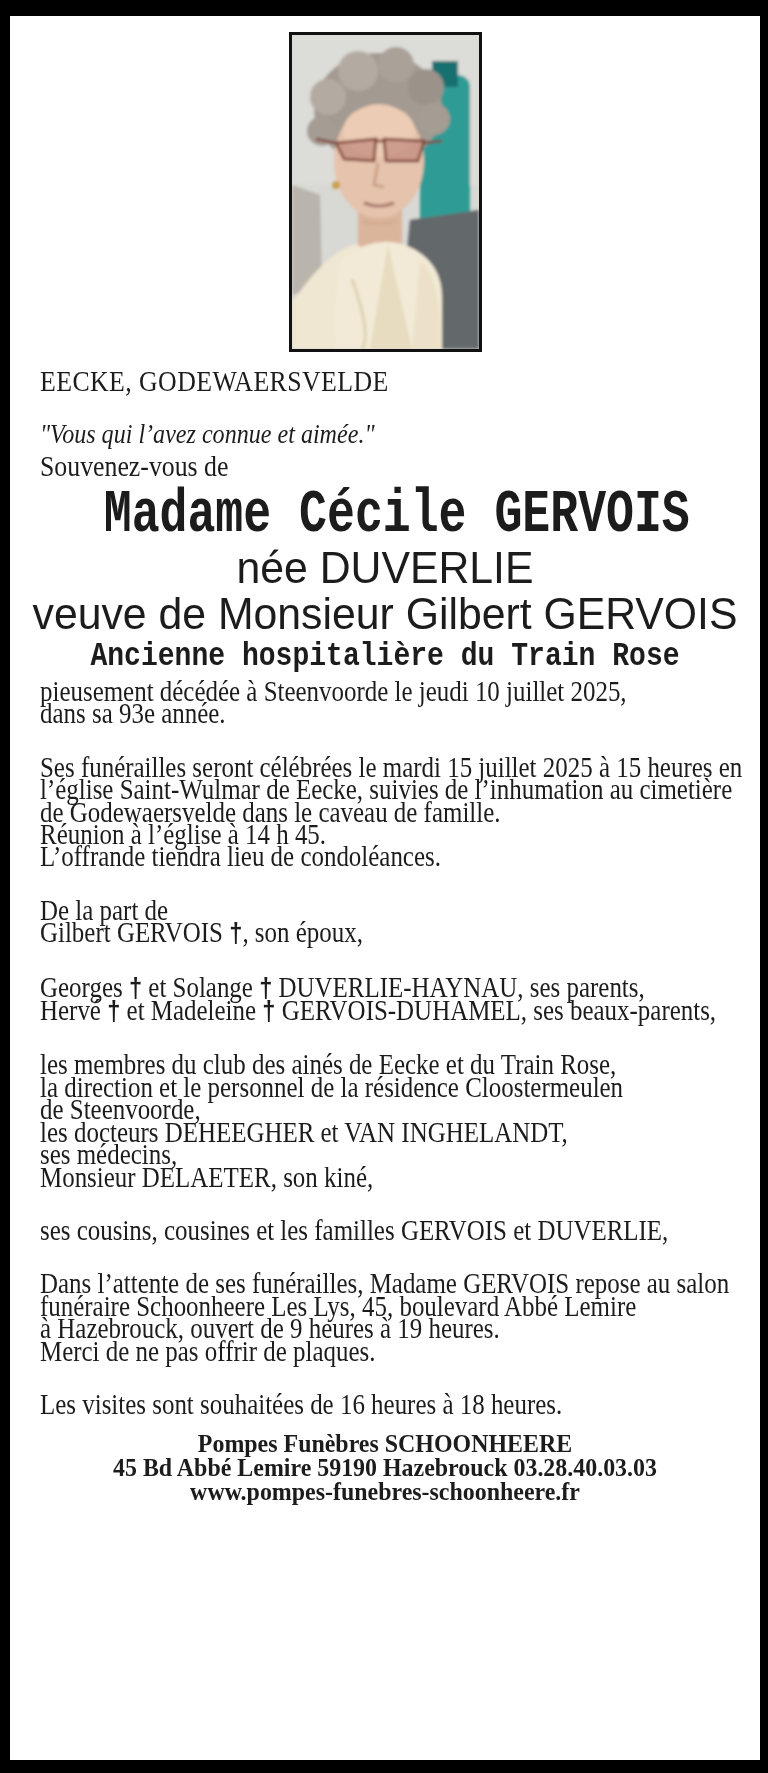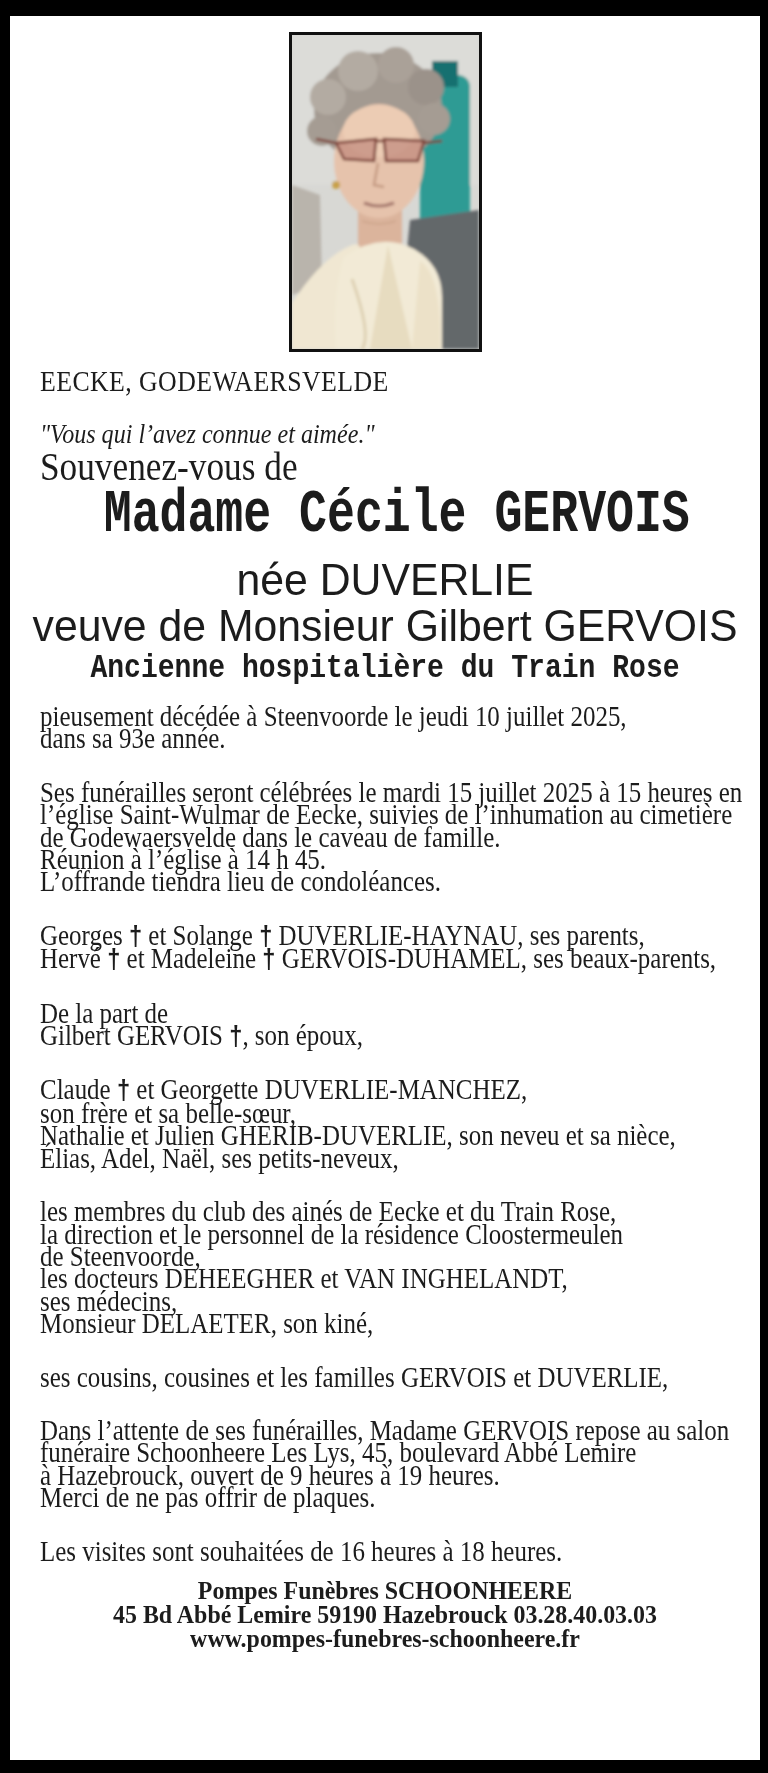--- a/index.html
+++ b/index.html
@@ -36,46 +36,46 @@
     margin:12px 0 0 30px;
     font-size:30px;line-height:34px;font-weight:400;
     letter-spacing:.5px;
   }
   .quote{
     margin:19px 0 0 30px;
     font-size:28px;line-height:34px;font-style:italic;
   }
   .intro{
     margin:0 0 0 30px;
-    font-size:41px;line-height:30px;
+    font-size:30px;line-height:30px;
   }
   
   .name{
     margin-top:4px;
     font-family:Liberation Mono, monospace;
     font-weight:700;font-size:62px;line-height:60px;
     text-align:center;
   }
   .name .cond-c{transform:scaleX(.75);}
   .maiden,.widow{
     font-family:"Liberation Sans",sans-serif;
     font-weight:400;font-size:45px;line-height:46px;
     text-align:center;
   }
-  .maiden{margin-top:12px;}
+  .maiden{margin-top:0;}
   .maiden .cond-c,.widow .cond-c{transform:scaleX(.95);}
   .distinction{
     margin-top:2px;
     font-family:Liberation Mono, monospace;
     font-weight:700;font-size:33px;line-height:36px;
     text-align:center;
   }
   .distinction .cond-c{transform:scaleX(.85);}
   
-  .body-text{margin:18px 0 0 30px;}
+  .body-text{margin:5px 0 0 30px;}
   .para{margin:31px 0 0 0;}
   .para:first-child{margin-top:0;}
   .bline{
     font-size:29px;line-height:22.4px;
     transform:scaleX(.86);transform-origin:0 50%;
     white-space:nowrap;
   }
   .cross{
     font-family:"Liberation Sans",sans-serif;
     font-weight:700;font-size:.95em;
@@ -179,32 +179,26 @@
         <div class="bline">dans sa 93e année.</div>
       </div>
       <div class="para">
         <div class="bline">Ses funérailles seront célébrées le mardi 15 juillet 2025 à 15 heures en</div>
         <div class="bline">l’église Saint-Wulmar de Eecke, suivies de l’inhumation au cimetière</div>
         <div class="bline">de Godewaersvelde dans le caveau de famille.</div>
         <div class="bline">Réunion à l’église à 14 h 45.</div>
         <div class="bline">L’offrande tiendra lieu de condoléances.</div>
       </div>
       <div class="para">
+        <div class="bline">De la part de</div>
+        <div class="bline">Gilbert GERVOIS <span class="cross">†</span>, son époux,</div>
+      </div>
+      <div class="para">
         <div class="bline">Georges <span class="cross">†</span> et Solange <span class="cross">†</span> DUVERLIE-HAYNAU, ses parents,</div>
         <div class="bline">Hervé <span class="cross">†</span> et Madeleine <span class="cross">†</span> GERVOIS-DUHAMEL, ses beaux-parents,</div>
-      </div>
-      <div class="para">
-        <div class="bline">De la part de</div>
-        <div class="bline">Gilbert GERVOIS <span class="cross">†</span>, son époux,</div>
-      </div>
-      <div class="para">
-        <div class="bline">Claude <span class="cross">†</span> et Georgette DUVERLIE-MANCHEZ,</div>
-        <div class="bline">son frère et sa belle-sœur,</div>
-        <div class="bline">Nathalie et Julien GHERIB-DUVERLIE, son neveu et  sa nièce,</div>
-        <div class="bline">Élias, Adel, Naël, ses petits-neveux,</div>
       </div>
       <div class="para">
         <div class="bline">les membres du club des ainés de Eecke et du Train Rose,</div>
         <div class="bline">la direction et le personnel de la résidence Cloostermeulen</div>
         <div class="bline">de Steenvoorde,</div>
         <div class="bline">les docteurs DEHEEGHER et VAN INGHELANDT,</div>
         <div class="bline">ses médecins,</div>
         <div class="bline">Monsieur DELAETER, son kiné,</div>
       </div>
       <div class="para">

